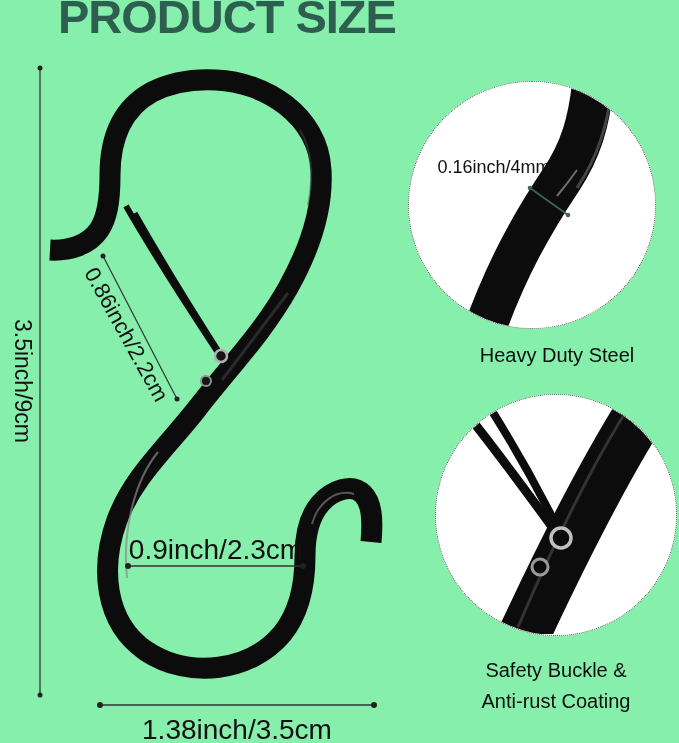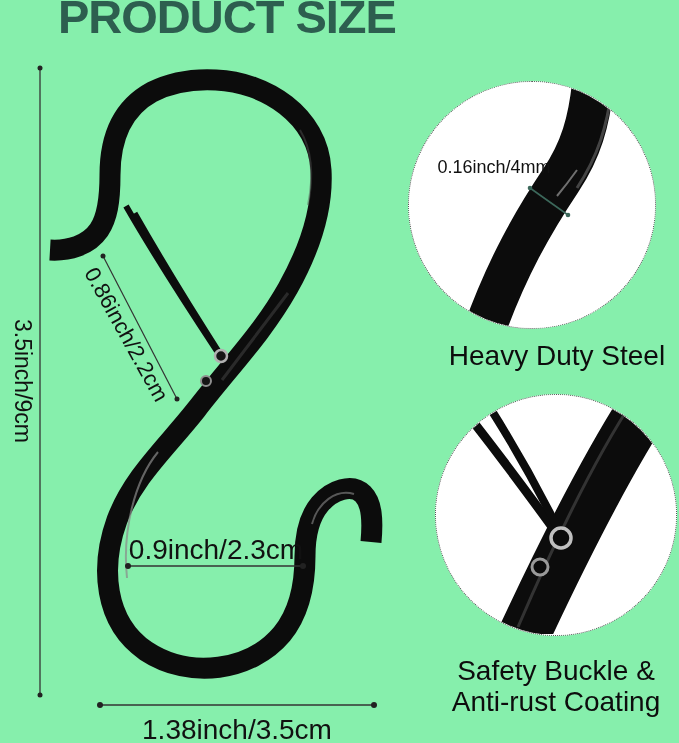--- a/index.html
+++ b/index.html
@@ -7,21 +7,21 @@
          font-family:"Liberation Sans",sans-serif;}
   h1.title{position:absolute;left:58px;top:-7px;margin:0;
            font-size:47px;line-height:1;font-weight:900;letter-spacing:-1px;
            color:#2D5E4F;white-space:nowrap;}
   svg text{font-family:"Liberation Sans",sans-serif;fill:#111;}
   .main-svg{position:absolute;left:0;top:0;}
   .callout-circle{position:absolute;border:1.5px dotted #555;border-radius:50%;
                   overflow:hidden;box-sizing:border-box;background:#fff;}
   .c1{left:408px;top:81px;width:248px;height:248px;}
   .c2{left:435px;top:394px;width:242px;height:242px;}
-  .caption{position:absolute;text-align:center;color:#0d0d0d;font-size:28px;line-height:31px;}
+  .caption{position:absolute;text-align:center;color:#0d0d0d;font-size:20px;line-height:31px;}
   .cap1{left:436px;top:340px;width:242px;}
   .cap2{left:428px;top:655px;width:256px;}
 </style>
 </head>
 <body>
 
 <div class="stage">
 
   <h1 class="title">PRODUCT SIZE</h1>
 

